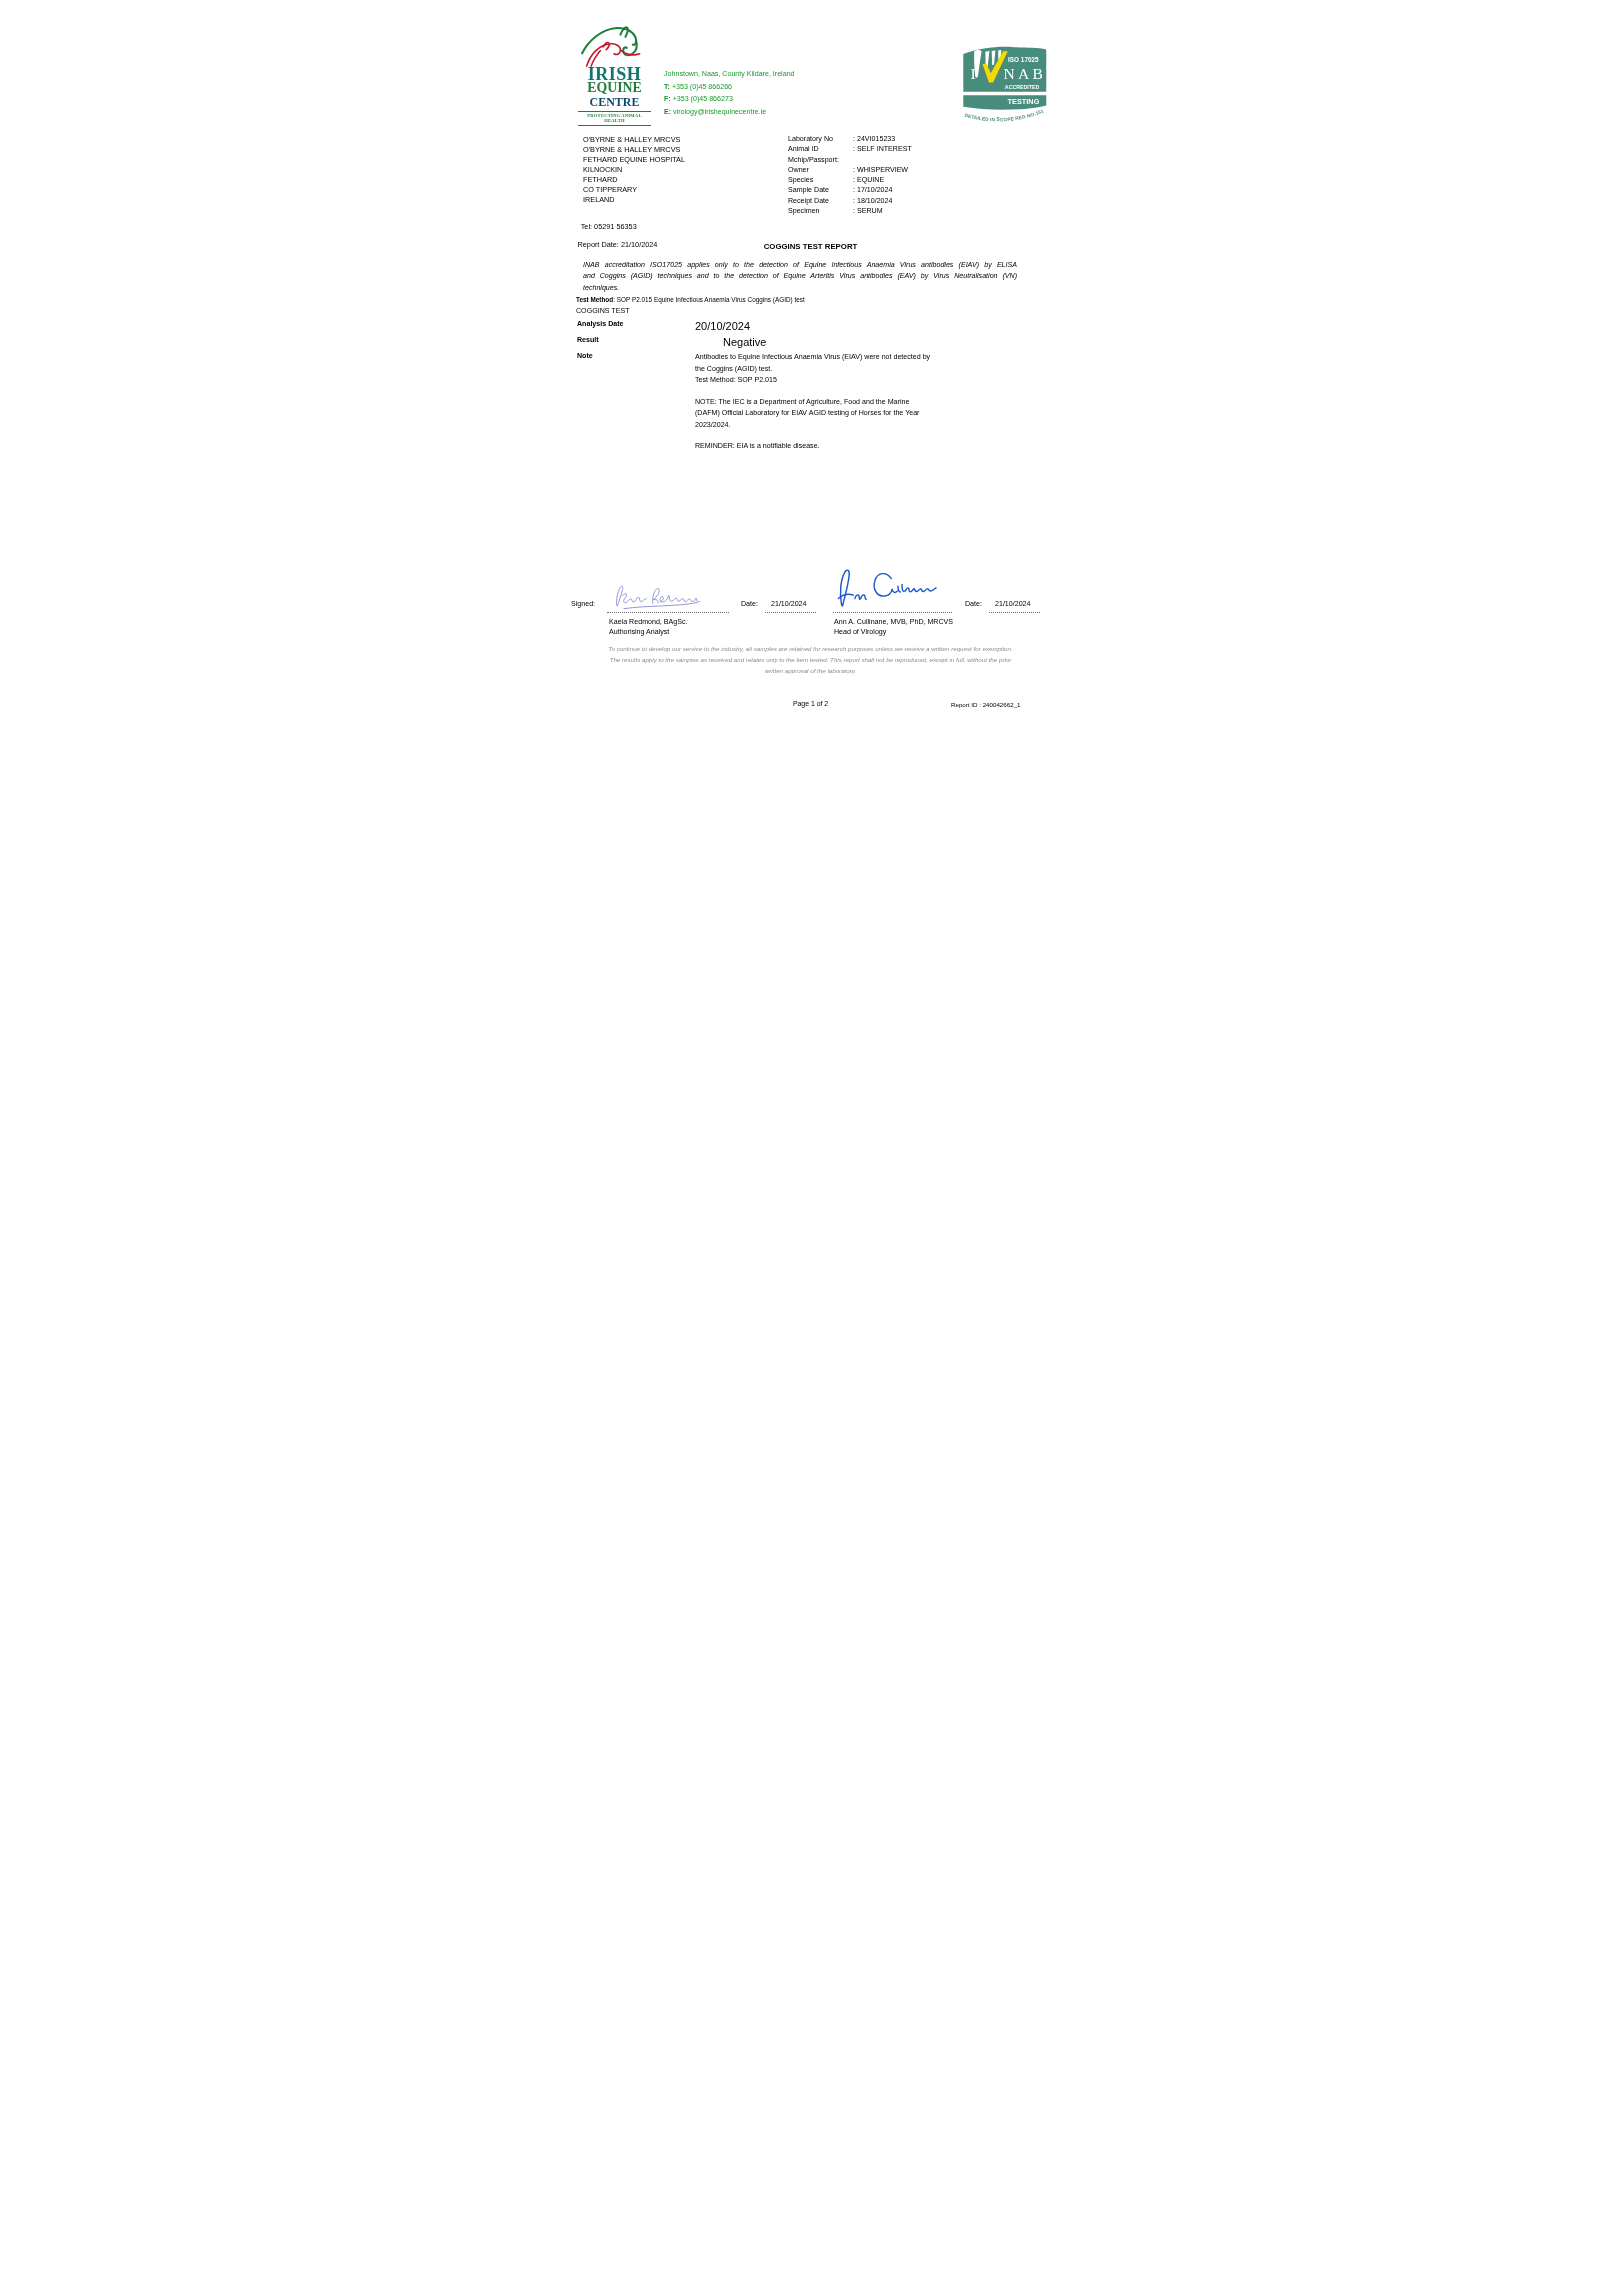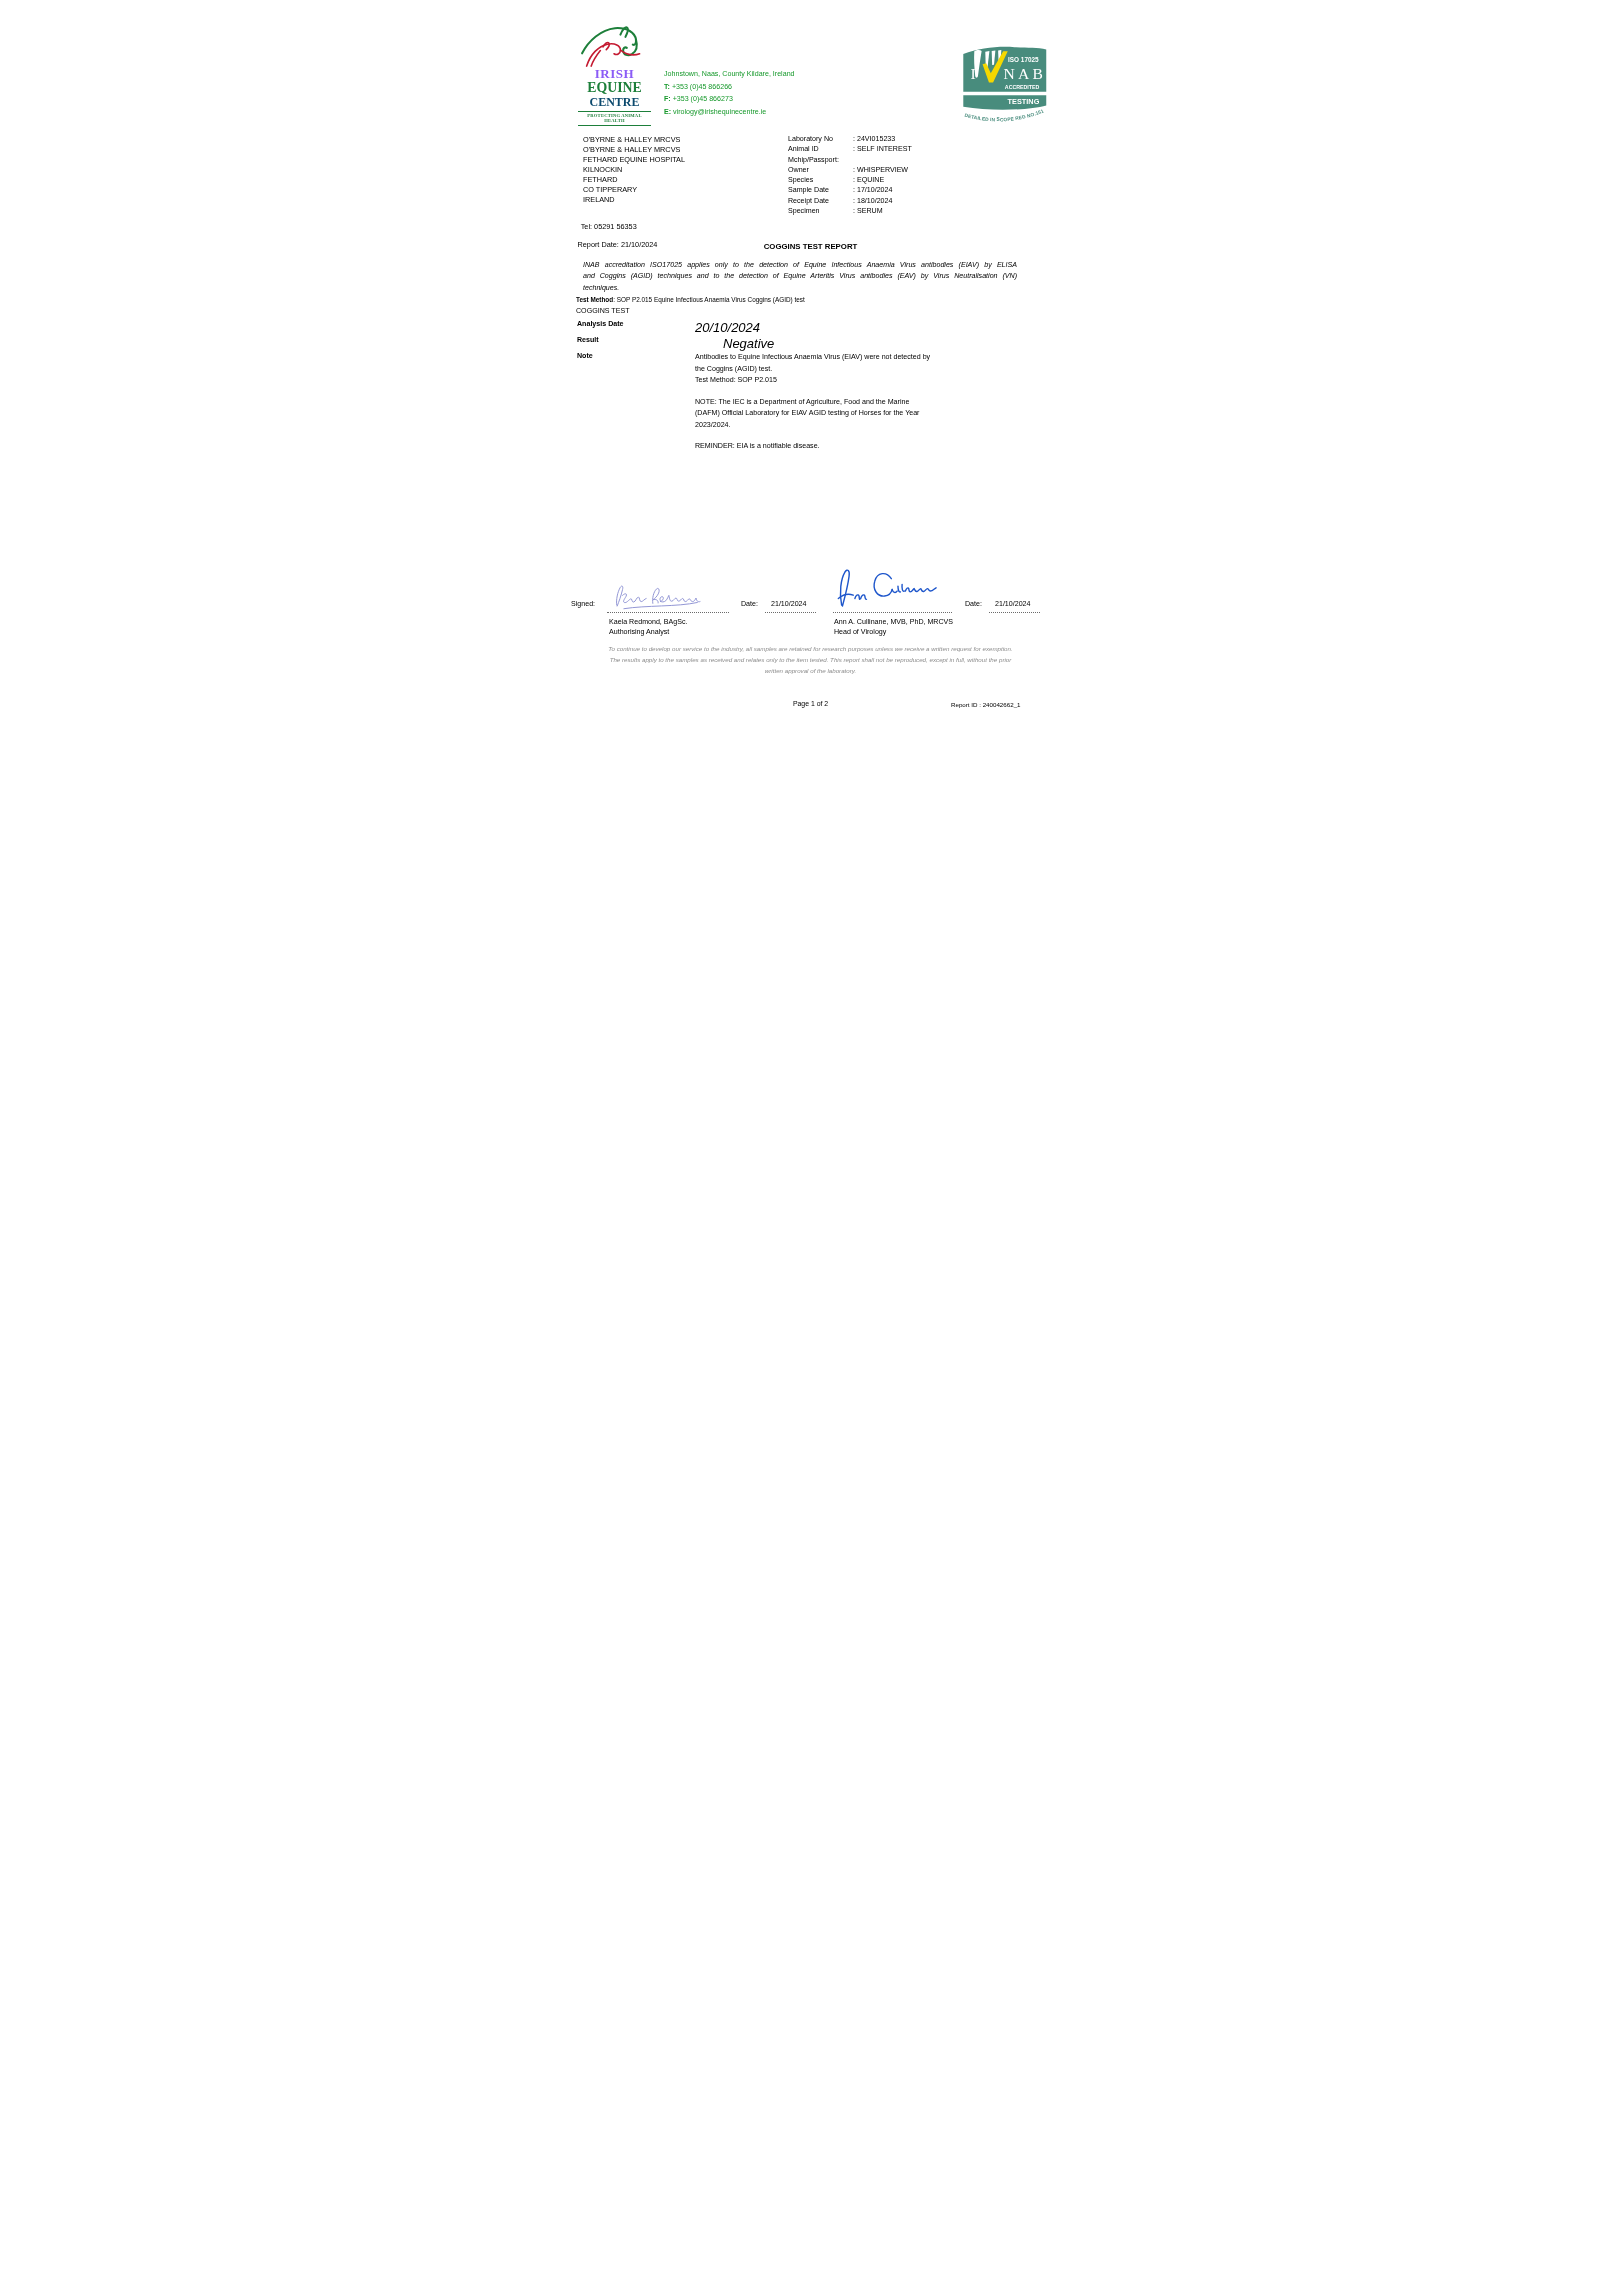--- a/index.html
+++ b/index.html
@@ -3,21 +3,21 @@
 <meta charset="utf-8">
 <style>
   * { margin:0; padding:0; box-sizing:border-box; }
   html,body { background:#ffffff; }
   body { font-family:"Liberation Sans", sans-serif; }
   .page { position:relative; width:519px; height:735px; background:#fff; margin:0 auto; overflow:hidden; }
 
   
   .logo { position:absolute; left:27px; top:25px; width:73px; text-align:center; font-family:"Liberation Serif", serif; font-weight:bold; }
   .logo svg { display:block; margin:0 auto 0.9px auto; }
-  .logo-irish  { color:#8b5cf6; font-size:13px; line-height:12.4px; letter-spacing:0.5px; }
+  .logo-irish  { color:#0f766e; font-size:18px; line-height:12.4px; letter-spacing:0.5px; }
   .logo-equine { color:#1d7f3a; font-size:13.8px; line-height:13.8px; margin-top:0.9px; }
   .logo-centre { color:#0c4a6e; font-size:12px; line-height:12px; margin-top:1.4px; }
   .logo-rule   { border-top:0.9px solid #1d7f3a; margin:2.3px 0 1.4px 0; }
   .logo-tagline{ color:#1d7f3a; font-size:4.6px; line-height:5px; letter-spacing:0.2px; }
   .logo-rule2  { border-top:0.9px solid #1d7f3a; margin-top:1.8px; }
 
   
   .contact { position:absolute; left:113px; top:68px; color:#16992b; font-size:7.1px; line-height:12.6px; white-space:nowrap; }
   .contact b { font-weight:bold; }
 
@@ -39,21 +39,21 @@
   
   .title { position:absolute; left:0; top:242px; width:100%; text-align:center; font-weight:bold; font-size:7.8px; }
   .accr { position:absolute; left:32px; top:260px; width:434px; font-style:italic; font-size:7.1px; line-height:11.3px; }
   .accr .jline { text-align:justify; text-align-last:justify; }
   .tmethod { position:absolute; left:25px; top:296px; font-size:6.4px; white-space:nowrap; }
   .tmethod .lbl { font-weight:bold; }
   .tmethod .val::before { content:": "; white-space:pre; }
   .cogtest { position:absolute; left:25px; top:307px; font-weight:normal; font-size:7.1px; }
 
   .res-label { position:absolute; left:26px; font-weight:bold; font-size:7.1px; white-space:nowrap; }
-  .res-val   { position:absolute; left:144px; font-size:13px; white-space:nowrap;font-style:italic; }
+  .res-val   { position:absolute; left:144px; font-size:11px; white-space:nowrap; }
   .note-block { position:absolute; left:144px; top:352px; width:275px; font-size:7.1px; }
   .note-line { line-height:11.7px; min-height:11.7px; white-space:nowrap; }
   .note-line:empty { height:9.6px; min-height:9.6px; }
 
   
   .signed { position:absolute; left:20px; top:600px; font-size:7.1px; }
   .sig-svg { position:absolute; }
   .dotline { position:absolute; border-top:0.9px dotted #6b6b6b; height:0; }
   .dot-sigL  { left:56px; top:612px; width:122px; }
   .dot-dateL { left:214px; top:612px; width:51px; }

